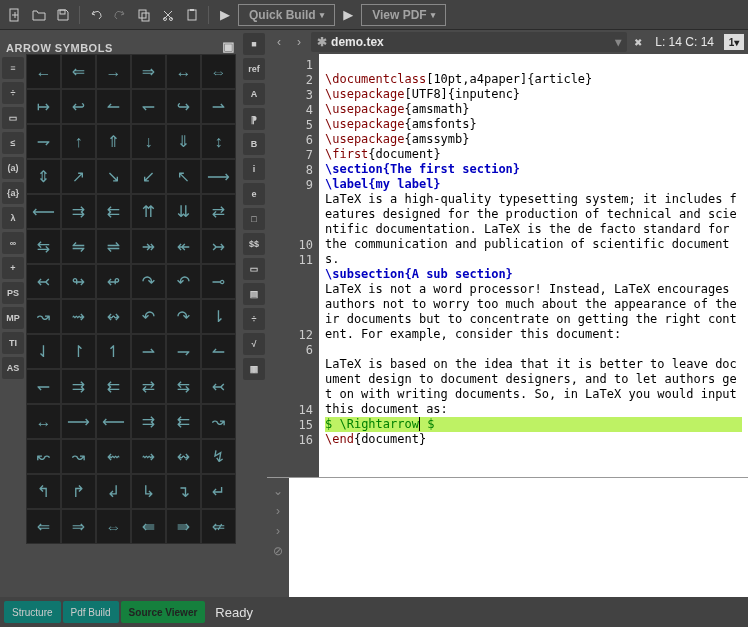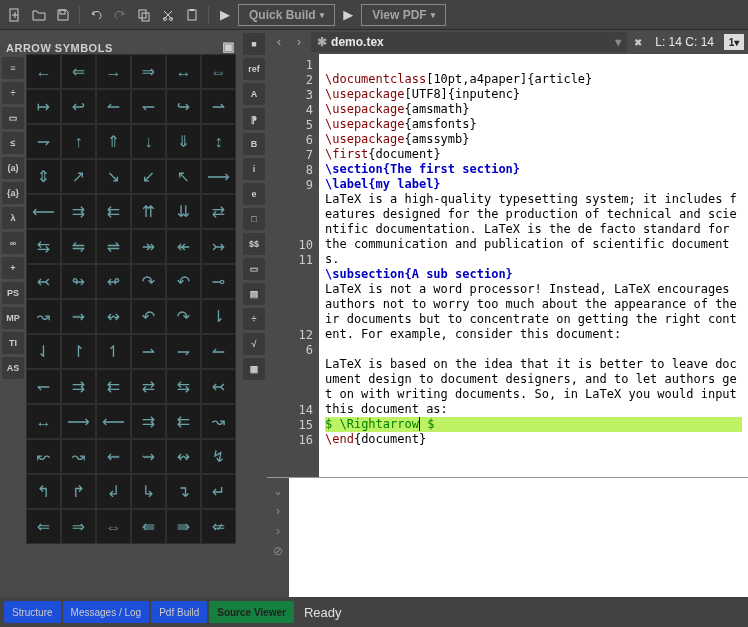--- a/index.html
+++ b/index.html
@@ -33,21 +33,21 @@
 .gutter div { height: 15px; line-height: 15px; }
 .code { flex: 1; background: #fff; color: #000; font-family: "DejaVu Sans Mono", monospace; font-size: 12px; padding: 18px 6px; line-height: 15px; white-space: pre-wrap; word-break: break-all; }
 .code .cmd { color: #800000; }
 .code .blue { color: #0000c0; font-weight: bold; }
 .code .kw { color: #008000; }
 .code .math { color: #008000; }
 .cursor-line { background: #bef264; display: inline-block; width: 100%; }
 .bottom-split { height: 120px; background: #fff; border-top: 1px solid #999; display: flex; }
 .bs-rail { width: 22px; background: #4a4a4a; display: flex; flex-direction: column; align-items: center; gap: 6px; padding-top: 6px; color: #888; }
 .statusbar { height: 30px; background: #424242; display: flex; align-items: center; padding: 0 4px; gap: 2px; }
-.sb-tab { height: 22px; padding: 0 8px; display: flex; align-items: center; background: #1d4ed8; color: #ccc; font-size: 10px; cursor: pointer; border-radius: 2px; }
+.sb-tab { height: 22px; padding: 0 8px; display: flex; align-items: center; background: #0f766e; color: #ccc; font-size: 10px; cursor: pointer; border-radius: 2px; }
 .sb-tab.active { background: #15803d; color: #222; font-weight: bold; }
 .sb-status { margin-left: 8px; color: #e0e0e0; font-size: 13px; }
 svg { display: block; }
 </style>
 </head>
 <body>
 
 <div class="toolbar">
   <div class="tb-btn">
       <svg width="14" height="14" viewBox="0 0 14 14">
@@ -328,17 +328,16 @@
         <span>›</span>
         <span>⊘</span>
       </div>
       <div style="flex:1;background:#fff"></div>
     </div>
   </div>
 </div>
 
 <div class="statusbar">
   <div class="sb-tab">Structure</div>
-  <div class="sb-tab">Messages / Log</div>
   <div class="sb-tab">Pdf Build</div>
   <div class="sb-tab active">Source Viewer</div>
   <div class="sb-status">Ready</div>
 </div>
 
 </body></html>

